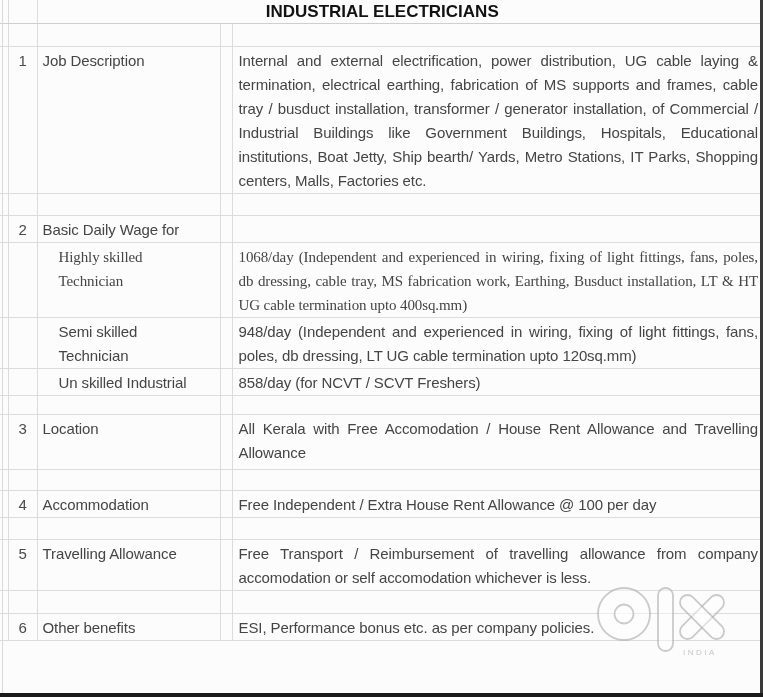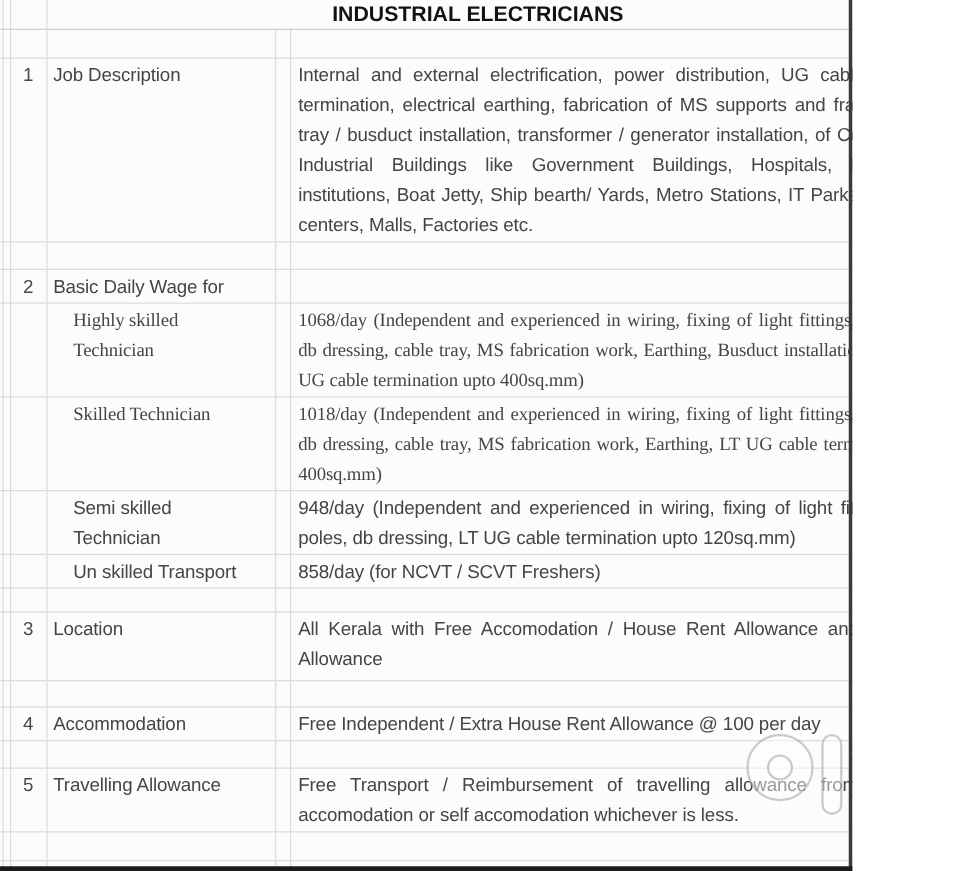--- a/index.html
+++ b/index.html
@@ -1,18 +1,18 @@
 <!DOCTYPE html>
 <html><head>
 <meta charset="utf-8">
 <style>
   html,body{margin:0;padding:0;background:#ffffff;}
   .page{
     position:relative;
-    width:682px;height:697px;
+    width:763px;height:697px;
     background:#fcfcfc;
     overflow:hidden;
     font-family:"Liberation Sans","DejaVu Sans",sans-serif;
     color:#454545;
   }
   
   .edge-left{position:absolute;left:2px;top:0;width:1px;height:100%;background:#dadada;}
   
   .edge-right{position:absolute;right:0;top:0;width:3px;height:100%;background:#3a3a3a;z-index:6;}
   .edge-bottom{position:absolute;left:0;bottom:0;width:100%;height:4px;background:#1b1b1b;z-index:6;}
@@ -125,41 +125,34 @@
 
     <tr class="h71">
       <td></td>
       <td class="num"></td>
       <td class="label indent">Highly skilled
 Technician</td>
       <td></td>
       <td class="content">1068/day (Independent and experienced in wiring, fixing of light fittings, fans, poles, db dressing, cable tray, MS fabrication work, Earthing, Busduct installation, LT &amp; HT UG cable termination upto 400sq.mm)</td>
     </tr>
 
-    <tr class="h71">
-      <td></td>
-      <td class="num"></td>
-      <td class="label indent">Skilled Technician</td>
-      <td></td>
-      <td class="content">1018/day (Independent and experienced in wiring, fixing of light fittings, fans, poles, db dressing, cable tray, MS fabrication work, Earthing, LT UG cable termination upto 400sq.mm)</td>
-    </tr>
 
     <tr class="h50">
       <td></td>
       <td class="num"></td>
       <td class="label indent">Semi skilled
 Technician</td>
       <td></td>
       <td class="content">948/day (Independent and experienced in wiring, fixing of light fittings, fans, poles, db dressing, LT UG cable termination upto 120sq.mm)</td>
     </tr>
 
     <tr class="h25">
       <td></td>
       <td class="num"></td>
-      <td class="label indent">Un skilled Transport</td>
+      <td class="label indent">Un skilled Industrial</td>
       <td></td>
       <td class="content">858/day (for NCVT / SCVT Freshers)</td>
     </tr>
 
     <tr class="h19">
       <td></td>
           <td></td>
           <td></td>
           <td></td>
           <td></td>

